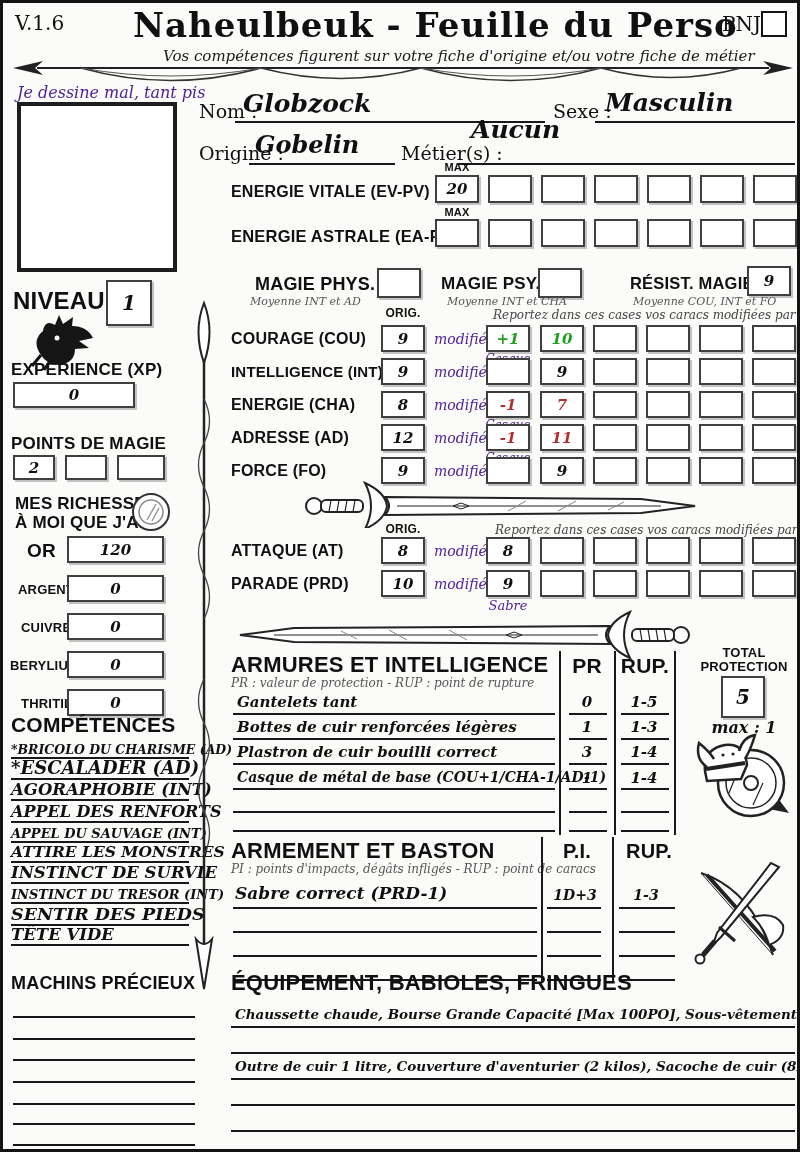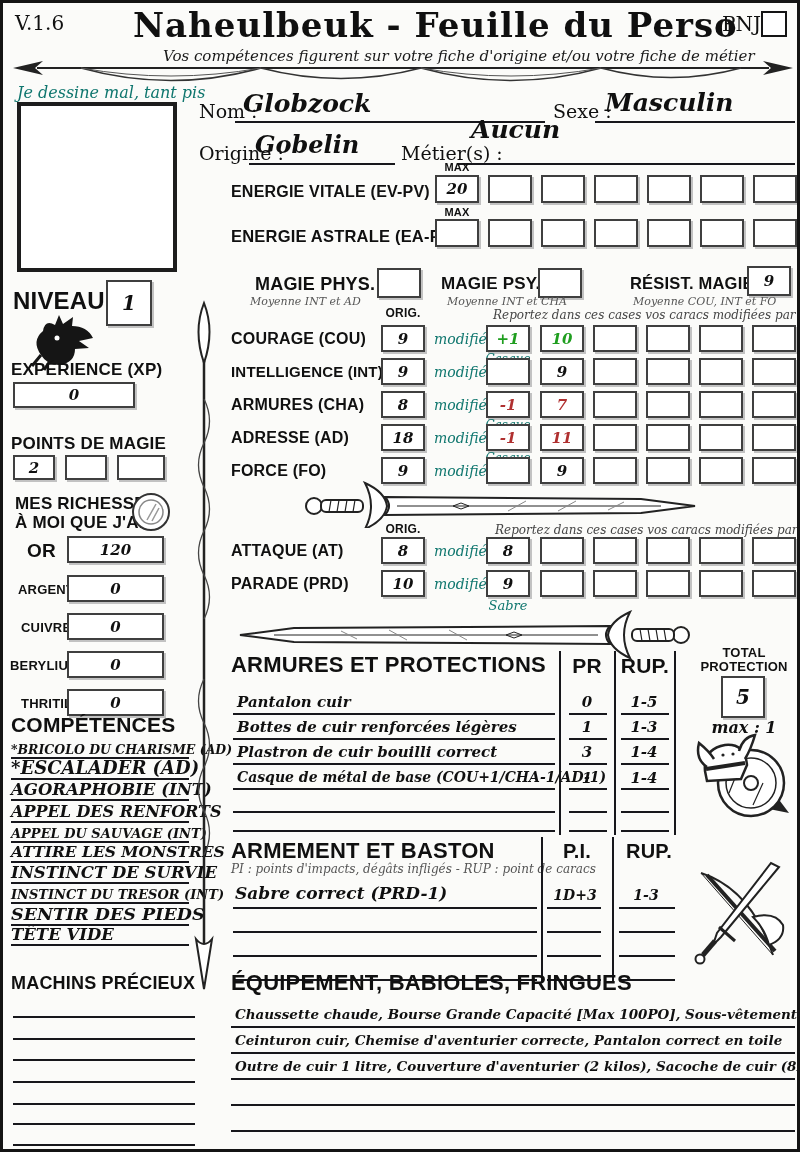--- a/index.html
+++ b/index.html
@@ -1,20 +1,20 @@
 <!DOCTYPE html>
 <html style="--g: #1f9e1f; --r: #b03030;"><head>
 <meta charset="utf-8">
 <style>
   :root{ --g:#1f9e1f; --r:#b03030; }
   html,body{margin:0;padding:0;background:#888;}
   #page{position:relative;width:800px;height:1152px;background:#fbfbf9;border:3px solid #141414;box-sizing:border-box;overflow:hidden;font-family:"Liberation Sans",sans-serif;color:#101010;}
   .bld{position:absolute;font-family:"Liberation Sans",sans-serif;font-weight:700;color:#101010;letter-spacing:.2px;white-space:nowrap;}
   .ser{position:absolute;font-family:"DejaVu Serif",serif;color:#101010;white-space:nowrap;}
-  .scr{position:absolute;font-family:"DejaVu Serif",serif;font-style:italic;color:#0f766e;white-space:nowrap;}
+  .scr{position:absolute;font-family:"DejaVu Serif",serif;font-style:italic;color:#4c1d95;white-space:nowrap;}
   .hw{font-family:"DejaVu Serif",serif;font-style:italic;font-weight:700;color:#101010;white-space:nowrap;}
   .hwa{position:absolute;font-family:"DejaVu Serif",serif;font-style:italic;font-weight:700;color:#101010;white-space:nowrap;}
   .b{position:absolute;border:2px solid #3f3f3f;background:#fff;box-shadow:2px 2px 0 #c2c2c2;display:flex;align-items:center;justify-content:center;box-sizing:border-box;}
   .ul{position:absolute;border-bottom:2px solid #17171c;height:0;}
   .vl{position:absolute;border-left:2px solid #17171c;width:0;}
   .cell{position:absolute;text-align:center;}
   .g{color:var(--g);} .r{color:var(--r);}
   .comp{position:absolute;left:8px;width:178px;height:21px;border-bottom:2px solid #17171c;font-family:"DejaVu Serif",serif;font-style:italic;font-weight:700;color:#101010;display:flex;align-items:flex-end;white-space:nowrap;}
   svg{display:block;}
 </style>
@@ -239,42 +239,42 @@
     <div class="b" style="left:309px;top:0;width:44px;height:27px">
         <span class="hw" style="font-size:15px">9</span>
       </div>
     <div class="b" style="left:362px;top:0;width:44px;height:27px"></div>
     <div class="b" style="left:415px;top:0;width:44px;height:27px"></div>
     <div class="b" style="left:468px;top:0;width:44px;height:27px"></div>
     <div class="b" style="left:521px;top:0;width:44px;height:27px"></div>
   </div>
 
   <div style="position:absolute;left:228px;top:388px;width:566px;height:28px">
-    <div class="bld" style="left:0;top:5px;font-size:16px">ARMURES (CHA)</div>
+    <div class="bld" style="left:0;top:5px;font-size:16px">ENERGIE (CHA)</div>
     <div class="b" style="left:150px;top:0;width:44px;height:27px">
         <span class="hw" style="font-size:15px">8</span>
       </div>
     <div class="scr" style="left:203px;top:6px;font-size:14px">modifié...</div>
     <div class="b" style="left:255px;top:0;width:44px;height:27px">
         <span class="hw r" style="font-size:15px">-1</span>
       </div>
     <div class="scr cell" style="left:250px;top:27px;width:54px;font-size:12px">Casque</div>
     <div class="b" style="left:309px;top:0;width:44px;height:27px">
         <span class="hw r" style="font-size:15px">7</span>
       </div>
     <div class="b" style="left:362px;top:0;width:44px;height:27px"></div>
     <div class="b" style="left:415px;top:0;width:44px;height:27px"></div>
     <div class="b" style="left:468px;top:0;width:44px;height:27px"></div>
     <div class="b" style="left:521px;top:0;width:44px;height:27px"></div>
   </div>
 
   <div style="position:absolute;left:228px;top:421px;width:566px;height:28px">
     <div class="bld" style="left:0;top:5px;font-size:16px">ADRESSE (AD)</div>
     <div class="b" style="left:150px;top:0;width:44px;height:27px">
-        <span class="hw" style="font-size:15px">18</span>
+        <span class="hw" style="font-size:15px">12</span>
       </div>
     <div class="scr" style="left:203px;top:6px;font-size:14px">modifiée...</div>
     <div class="b" style="left:255px;top:0;width:44px;height:27px">
         <span class="hw r" style="font-size:15px">-1</span>
       </div>
     <div class="scr cell" style="left:250px;top:27px;width:54px;font-size:12px">Casque</div>
     <div class="b" style="left:309px;top:0;width:44px;height:27px">
         <span class="hw r" style="font-size:15px">11</span>
       </div>
     <div class="b" style="left:362px;top:0;width:44px;height:27px"></div>
@@ -356,28 +356,29 @@
         <path d="M28 20 L26 32 M36 20 L34 32 M44 20 L42 32 M52 20 L50 32" stroke="#222" stroke-width="1.2"></path>
         <path d="M62 3 Q74 26 62 49 Q82 40 84 26 Q82 12 62 3 Z" fill="#fff" stroke="#222" stroke-width="2"></path>
         <path d="M82 17 L398 19 L452 26 L398 33 L82 35 Q90 26 82 17 Z" fill="#fff" stroke="#222" stroke-width="2"></path>
         <line x1="94" y1="26" x2="418" y2="26" stroke="#222" stroke-width="1"></line>
         <path d="M170 26 l8 -3 8 3 -8 3 Z" fill="none" stroke="#222" stroke-width="1"></path>
         <path d="M225 31 L243 21 M285 31 L303 21 M335 30 L351 22" stroke="#888" stroke-width="1"></path>
       </g>
     </svg>
   </div>
 
-  <div class="bld" style="left:228px;top:649px;font-size:22px">ARMURES ET PROTECTIONS</div>
+  <div class="bld" style="left:228px;top:649px;font-size:22px">ARMURES ET INTELLIGENCE</div>
+  <div class="scr" style="left:228px;top:673px;font-size:12px;color:#555">PR : valeur de protection - RUP : point de rupture</div>
   <div class="bld cell" style="left:558px;top:651px;width:52px;font-size:21px">PR</div>
   <div class="bld cell" style="left:613px;top:651px;width:58px;font-size:21px">RUP.</div>
   <div class="vl" style="left:556px;top:648px;height:184px"></div>
   <div class="vl" style="left:611px;top:648px;height:184px"></div>
   <div class="vl" style="left:671px;top:648px;height:184px"></div>
 
-  <div class="hwa" style="left:234px;top:690px;font-size:15px">Pantalon cuir</div>
+  <div class="hwa" style="left:234px;top:690px;font-size:15px">Gantelets tant</div>
   <div class="ul" style="left:230px;top:710px;width:322px"></div>
   <div class="hwa cell" style="left:558px;top:690px;width:52px;font-size:15px">0</div>
   <div class="ul" style="left:566px;top:710px;width:38px"></div>
   <div class="hwa cell" style="left:613px;top:690px;width:56px;font-size:15px">1-5</div>
   <div class="ul" style="left:618px;top:710px;width:48px"></div>
 
   <div class="hwa" style="left:234px;top:715px;font-size:15px">Bottes de cuir renforcées légères</div>
   <div class="ul" style="left:230px;top:735px;width:322px"></div>
   <div class="hwa cell" style="left:558px;top:715px;width:52px;font-size:15px">1</div>
   <div class="ul" style="left:566px;top:735px;width:38px"></div>
@@ -461,20 +462,19 @@
       <path d="M28 68 L44 82" stroke="#222" stroke-width="3"></path>
       <path d="M24 82 L12 96" stroke="#222" stroke-width="5"></path>
       <circle cx="9" cy="100" r="4.5" fill="#fff" stroke="#222" stroke-width="2"></circle>
     </svg>
   </div>
 
   <div class="bld" style="left:228px;top:967px;font-size:22px">ÉQUIPEMENT, BABIOLES, FRINGUES</div>
 
   <div class="hwa" style="left:232px;top:1003px;font-size:13.5px">Chaussette chaude, Bourse Grande Capacité [Max 100PO], Sous-vêtements, Torche (1H)</div>
   <div class="ul" style="left:228px;top:1023px;width:564px"></div>
-  <div class="hwa" style="left:232px;top:1029px;font-size:13.5px">Ceinturon cuir, Chemise d'aventurier correcte, Pantalon correct en toile</div>
   <div class="ul" style="left:228px;top:1049px;width:564px"></div>
   <div class="hwa" style="left:232px;top:1055px;font-size:13.5px">Outre de cuir 1 litre, Couverture d'aventurier (2 kilos), Sacoche de cuir (8Kg)</div>
   <div class="ul" style="left:228px;top:1075px;width:564px"></div>
   <div class="ul" style="left:228px;top:1101px;width:564px"></div>
   <div class="ul" style="left:228px;top:1127px;width:564px"></div>
 
 </div>
 
 </body></html>

